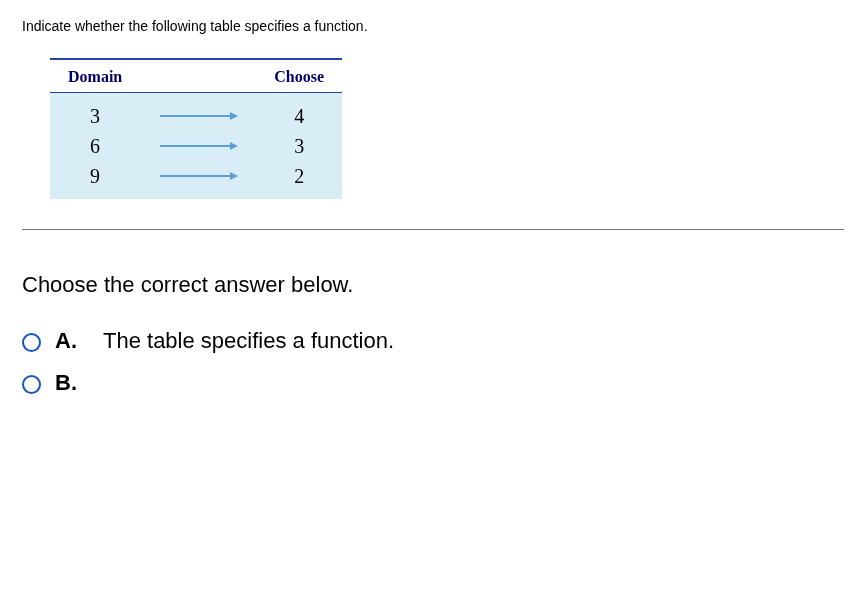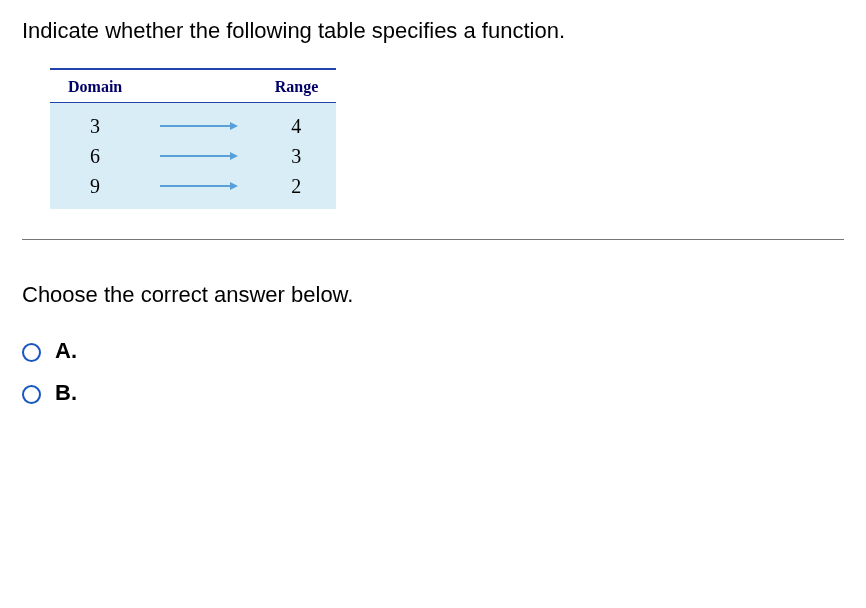--- a/index.html
+++ b/index.html
@@ -3,36 +3,36 @@
   <meta charset="utf-8">
   <style>
     * { box-sizing: border-box; margin: 0; padding: 0; }
     body {
       font-family: Arial, Helvetica, sans-serif;
       font-size: 21px;
       color: #000;
       padding: 18px 22px;
       width: 866px;
     }
-    .question-text { margin-bottom: 24px; font-size: 22px; }
+    .question-text { margin-bottom: 24px; font-size: 14px; }
     .table-wrap { margin-left: 28px; margin-bottom: 30px; }
     .func-table {
       background: #d9edf7;
       border-collapse: collapse;
       font-family: Georgia, 'Times New Roman', serif;
     }
     .func-table th {
       font-family: Georgia, 'Times New Roman', serif;
       font-weight: bold;
       color: #000066;
       font-size: 16px;
       padding: 8px 18px 6px;
       border-top: 2px solid #2244aa;
       border-bottom: 1.5px solid #2244aa;
-      text-align: right;
+      text-align: left;
       background: #fff;
     }
     .func-table td {
       text-align: center;
       font-size: 20px;
       padding: 2px 18px;
       position: relative;
     }
     .func-table tr:first-child td { padding-top: 10px; }
     .func-table tr:last-child td { padding-bottom: 10px; }
@@ -73,21 +73,21 @@
 <body>
 
 <div class="question-text">Indicate whether the following table specifies a function.</div>
 
 <div class="table-wrap">
   <table class="func-table">
     <thead>
       <tr>
         <th>Domain</th>
         <th></th>
-        <th>Range</th>
+        <th>Choose</th>
       </tr>
     </thead>
     <tbody>
       <tr>
         <td class="domain-cell">3</td>
         <td>
           <svg class="arrow-svg" viewBox="0 0 80 26">
               <line x1="2" y1="13" x2="72" y2="13" stroke="#5aa0d8" stroke-width="2"></line>
               <polygon points="72,9 80,13 72,17" fill="#5aa0d8"></polygon>
             </svg>
@@ -119,18 +119,19 @@
 </div>
 
 <hr class="sep">
 
 <div class="prompt">Choose the correct answer below.</div>
 
 <div class="choices">
   <div class="choice-row">
     <span class="radio"></span>
     <span class="choice-letter">A.</span>
+    <span class="choice-text">The table specifies a function.</span>
   </div>
   <div class="choice-row">
     <span class="radio"></span>
     <span class="choice-letter">B.</span>
   </div>
 </div>
 
 </body></html>

